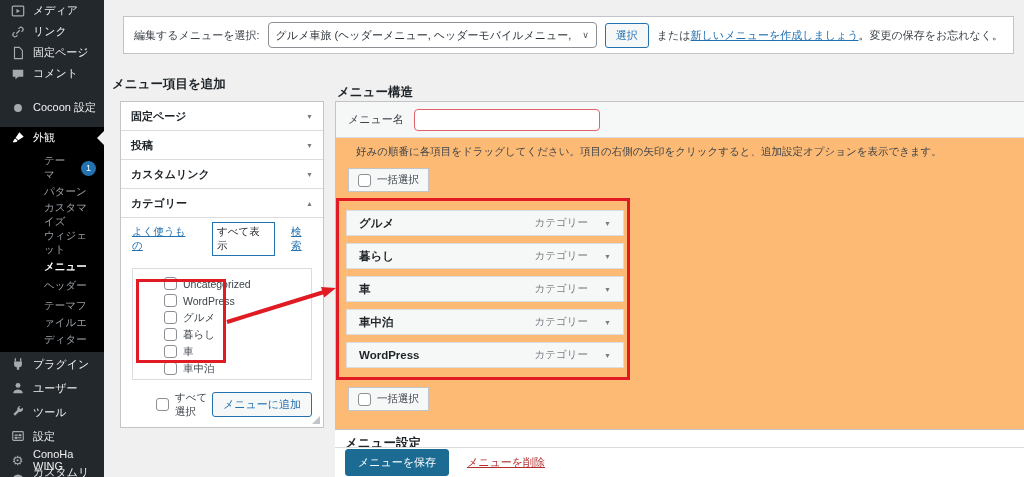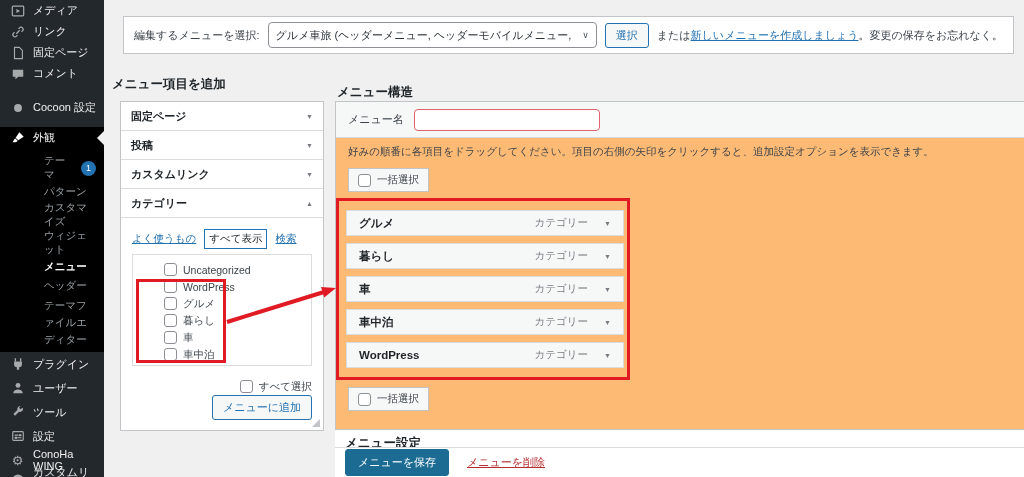--- a/index.html
+++ b/index.html
@@ -50,38 +50,38 @@
   .col-title { position:absolute; margin:0; font-size:12.5px; font-weight:bold; color:#1d2327; z-index:5; }
 
   
   .add-panel { position:absolute; left:120px; top:101px; width:204px; background:#fff;
     border:1px solid #c3c4c7; z-index:5; }
   .acc-row { height:29px; display:flex; align-items:center; justify-content:space-between;
     padding:0 10px; border-bottom:1px solid #dcdcde; cursor:pointer; }
   .acc-label { font-size:11px; font-weight:bold; color:#1d2327; }
   .acc-arrow { color:#787c82; font-size:7px; }
   .cat-body { position:relative; padding:10px 11px 10px; }
-  .cat-tabs { display:flex; align-items:center; gap:8px; height:22px; margin-bottom:4px; font-size:10.5px; }
+  .cat-tabs { display:flex; align-items:center; gap:16px; height:22px; margin-bottom:18px; font-size:10.5px; }
   .tab-active { border:1.5px solid #2271b1; padding:2px 4px; color:#1d2327; cursor:pointer; }
   .cat-list { border:1px solid #dcdcde; height:112px; padding:6px 7px; overflow:hidden; }
   .cat-item { display:flex; align-items:center; gap:6px; font-size:10.5px; color:#3c434a; height:17px; cursor:pointer;padding-left:24px; }
   .cb { width:13px; height:13px; flex:0 0 13px; border:1px solid #8c8f94; border-radius:3px; background:#fff; }
-  .cat-footer { display:flex; align-items:flex-end; justify-content:space-between; padding:12px 0 0;flex-direction:column; }
+  .cat-footer { display:flex; align-items:center; justify-content:space-between; padding:12px 0 0; }
   .resize-handle { position:absolute; right:3px; bottom:3px; width:0; height:0;
     border-bottom:8px solid #c3c4c7; border-left:8px solid transparent; cursor:nwse-resize; }
 
   
   .structure-panel { position:absolute; left:335px; top:101px; right:0; height:329px;
     background:#fdba74; border:1px solid #c3c4c7; border-right:none; z-index:4; }
   .name-row { height:36px; background:#f6f7f7; border-bottom:1px solid #dcdcde;
     display:flex; align-items:center; gap:10px; padding:0 12px; }
   .name-label { font-size:11px; color:#3c434a; }
   .name-input { width:186px; height:22px; border:1.5px solid #e0626a; border-radius:4px;
     outline:none; padding:0 6px; font-size:12px; background:#fff; }
-  .instruction { position:absolute; left:12px; top:43px; right:20px; font-size:10.5px; color:#3c434a; }
+  .instruction { position:absolute; left:20px; top:43px; right:20px; font-size:10.5px; color:#3c434a; }
   .bulk { position:absolute; display:inline-flex; align-items:center; gap:6px; font-size:10.5px; color:#3c434a;
     background:#f6f7f7; border:1px solid #c3c4c7; padding:4px 9px; cursor:pointer; }
   .chip1 { left:12px; top:66px; }
   .chip2 { left:12px; top:285px; }
   .menu-items { position:absolute; left:10px; top:108px; width:278px; display:flex; flex-direction:column; gap:7px; }
   .menu-item-bar { height:26px; background:#f6f7f7; border:1px solid #dcdcde;
     display:flex; align-items:center; justify-content:space-between; padding:0 12px; cursor:move; }
   .mi-label { font-size:11.5px; font-weight:bold; color:#1d2327; }
   .mi-right { display:flex; align-items:center; gap:16px; }
   .mi-type { font-size:10.5px; color:#787c82; }

